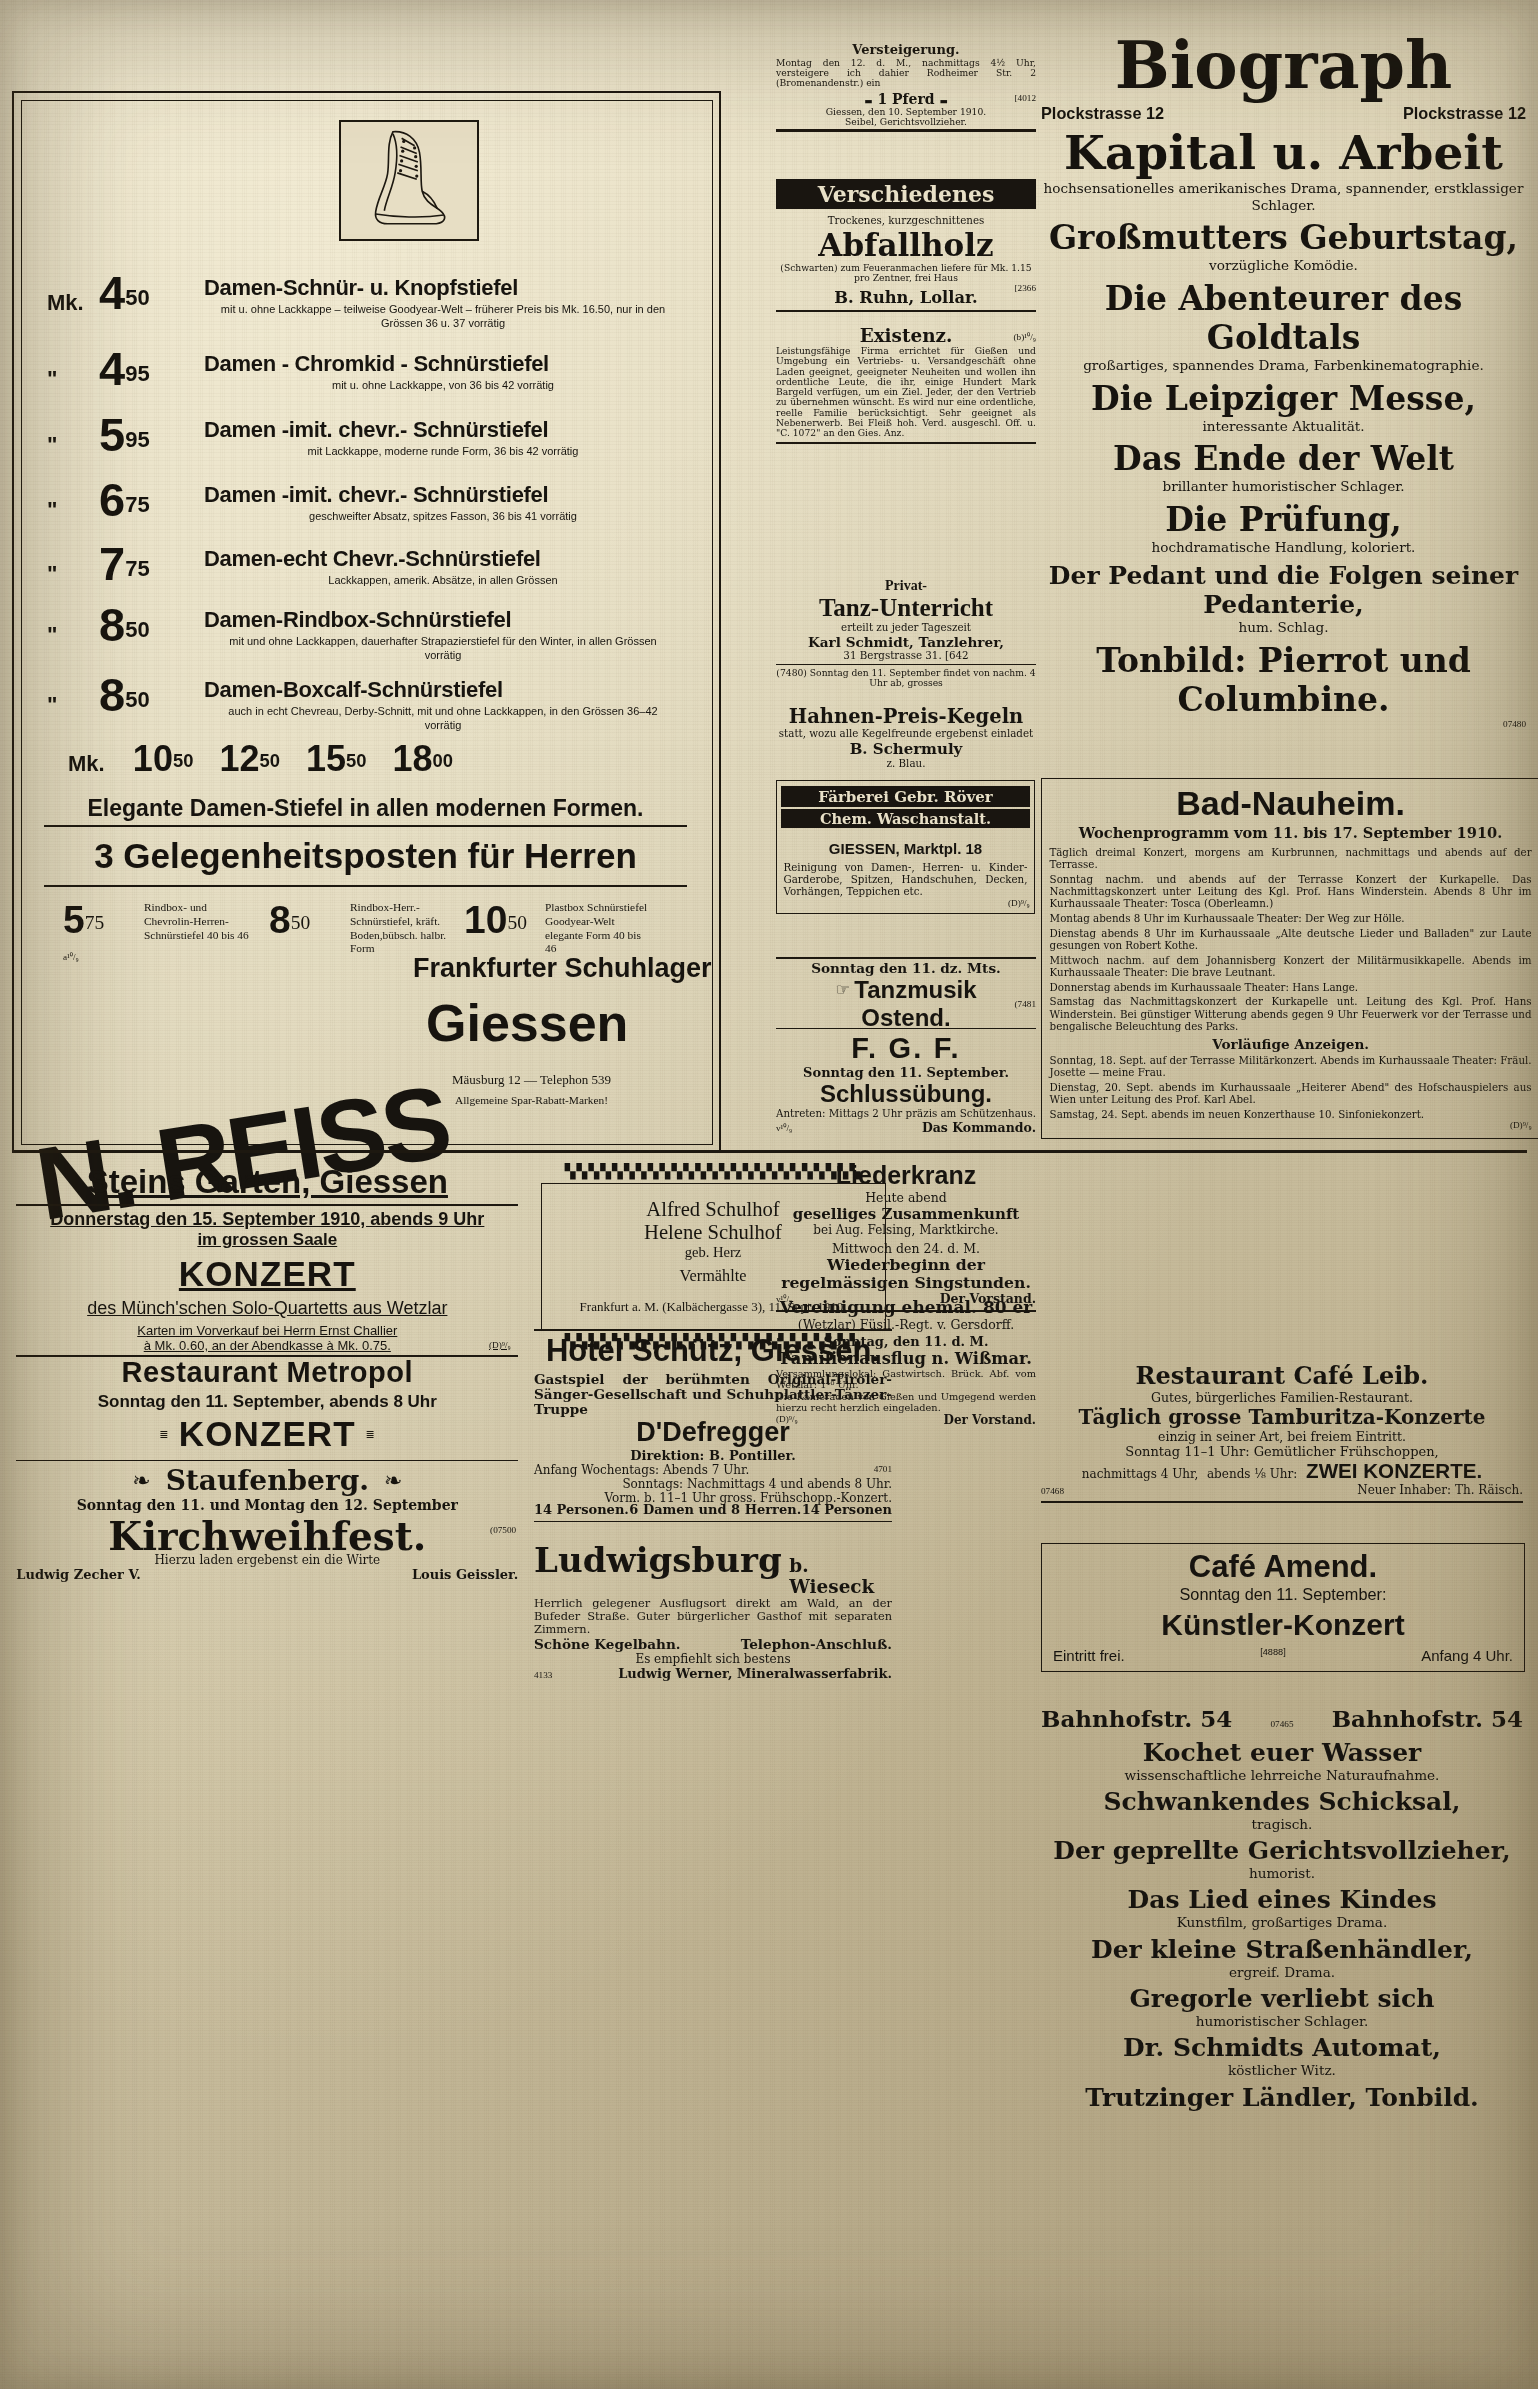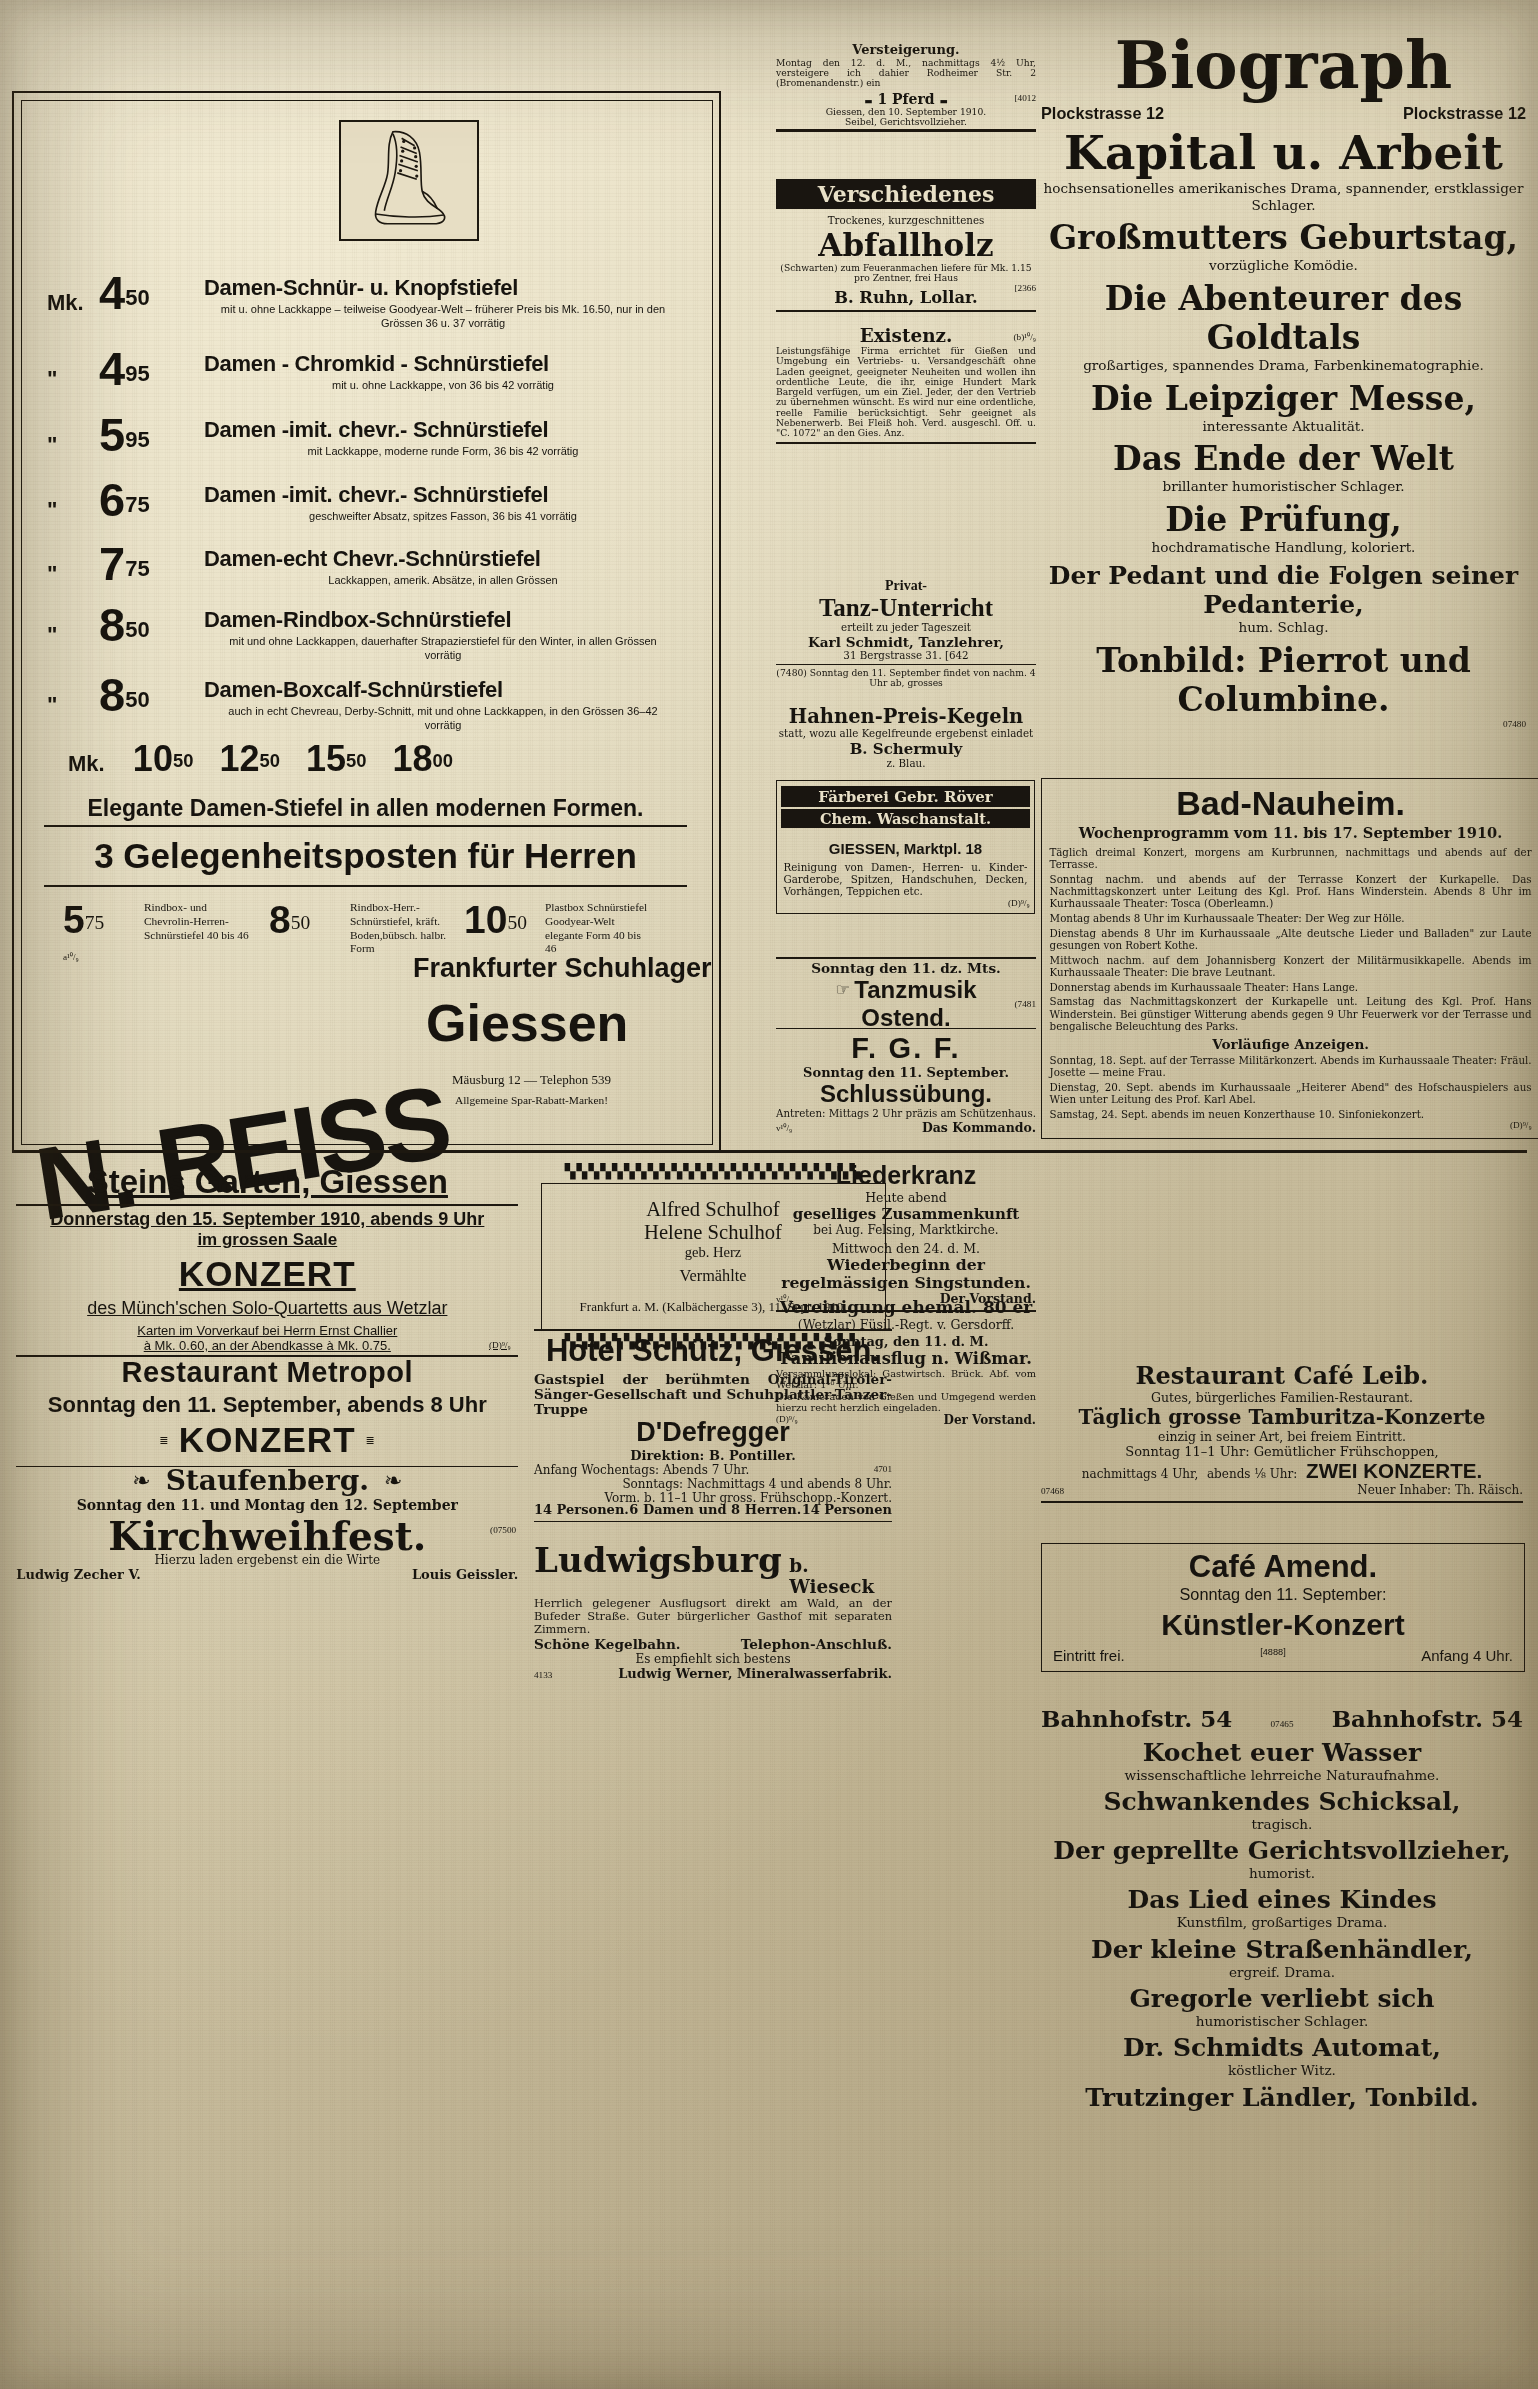--- a/index.html
+++ b/index.html
@@ -476,21 +476,21 @@
   <div class="c konzert" style="margin-top:4.3px;">KONZERT</div>
   <div class="c sans" style="font-size:18px;margin-top:3.3px;">des Münch'schen Solo-Quartetts aus Wetzlar</div>
   <div class="c sans" style="font-size:13px;margin-top:4.3px;">Karten im Vorverkauf bei Herrn Ernst Challier</div>
   <div class="c sans" style="font-size:13px;">à Mk. 0.60, an der Abendkasse à Mk. 0.75.</div>
   <div class="r code" style="margin-top:-13px;padding-right:7.6px;">(D)⁹/₉</div>
   <div style="height:1.6px;background:#1d1810;margin-top:5.4px;"></div>
 </div>
 
 <div class="abs" style="left:16.3px;top:1356px;width:502px;">
   <div class="c metropol">Restaurant Metropol</div>
-  <div class="c sans b" style="font-size:22px;margin-top:3.3px;">Sonntag den 11. September, abends 8 Uhr</div>
+  <div class="c sans b" style="font-size:17px;margin-top:3.3px;">Sonntag den 11. September, abends 8 Uhr</div>
   <div style="display:flex;align-items:center;justify-content:center;gap:9.8px;margin-top:2.2px;">
     <span class="orn">≣</span>
     <span class="konzert">KONZERT</span>
     <span class="orn">≣</span>
   </div>
   <div style="height:1.6px;background:#1d1810;margin-top:5.4px;"></div>
 </div>
 
 <div class="abs" style="left:16.3px;top:1464px;width:502px;">
   <div style="display:flex;align-items:center;justify-content:center;gap:15px;">

